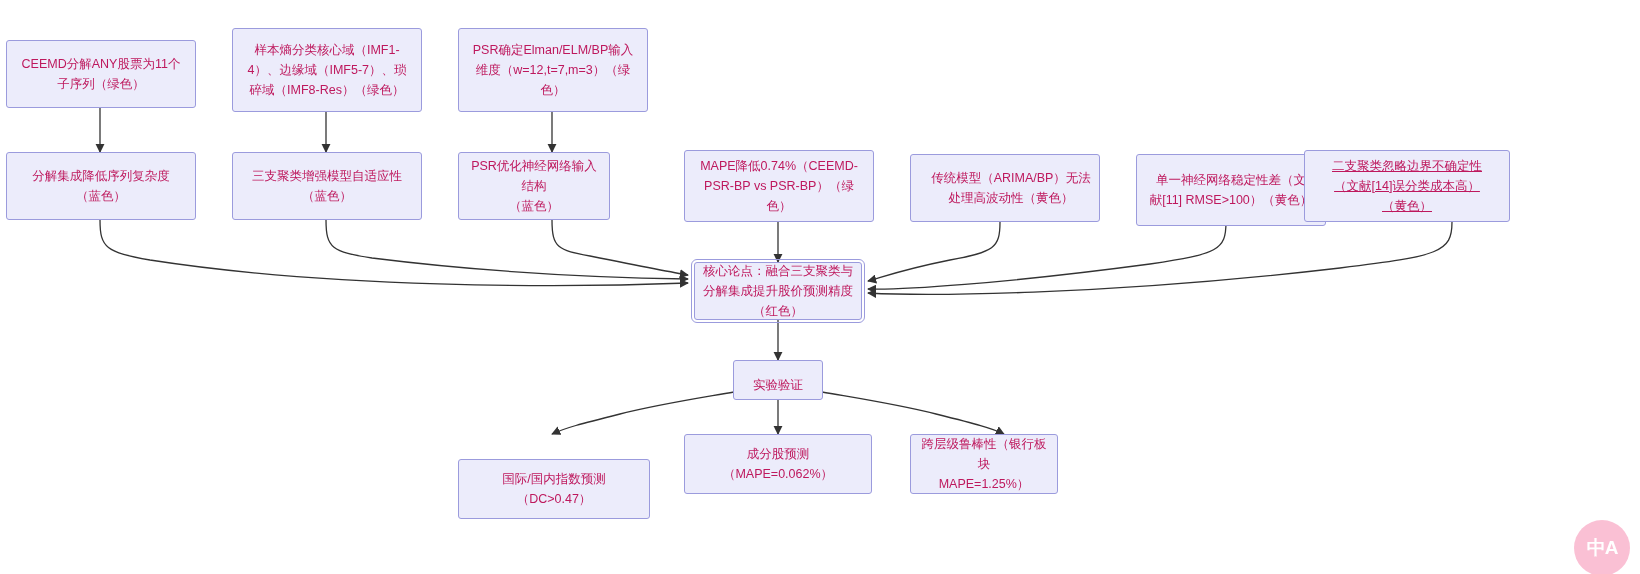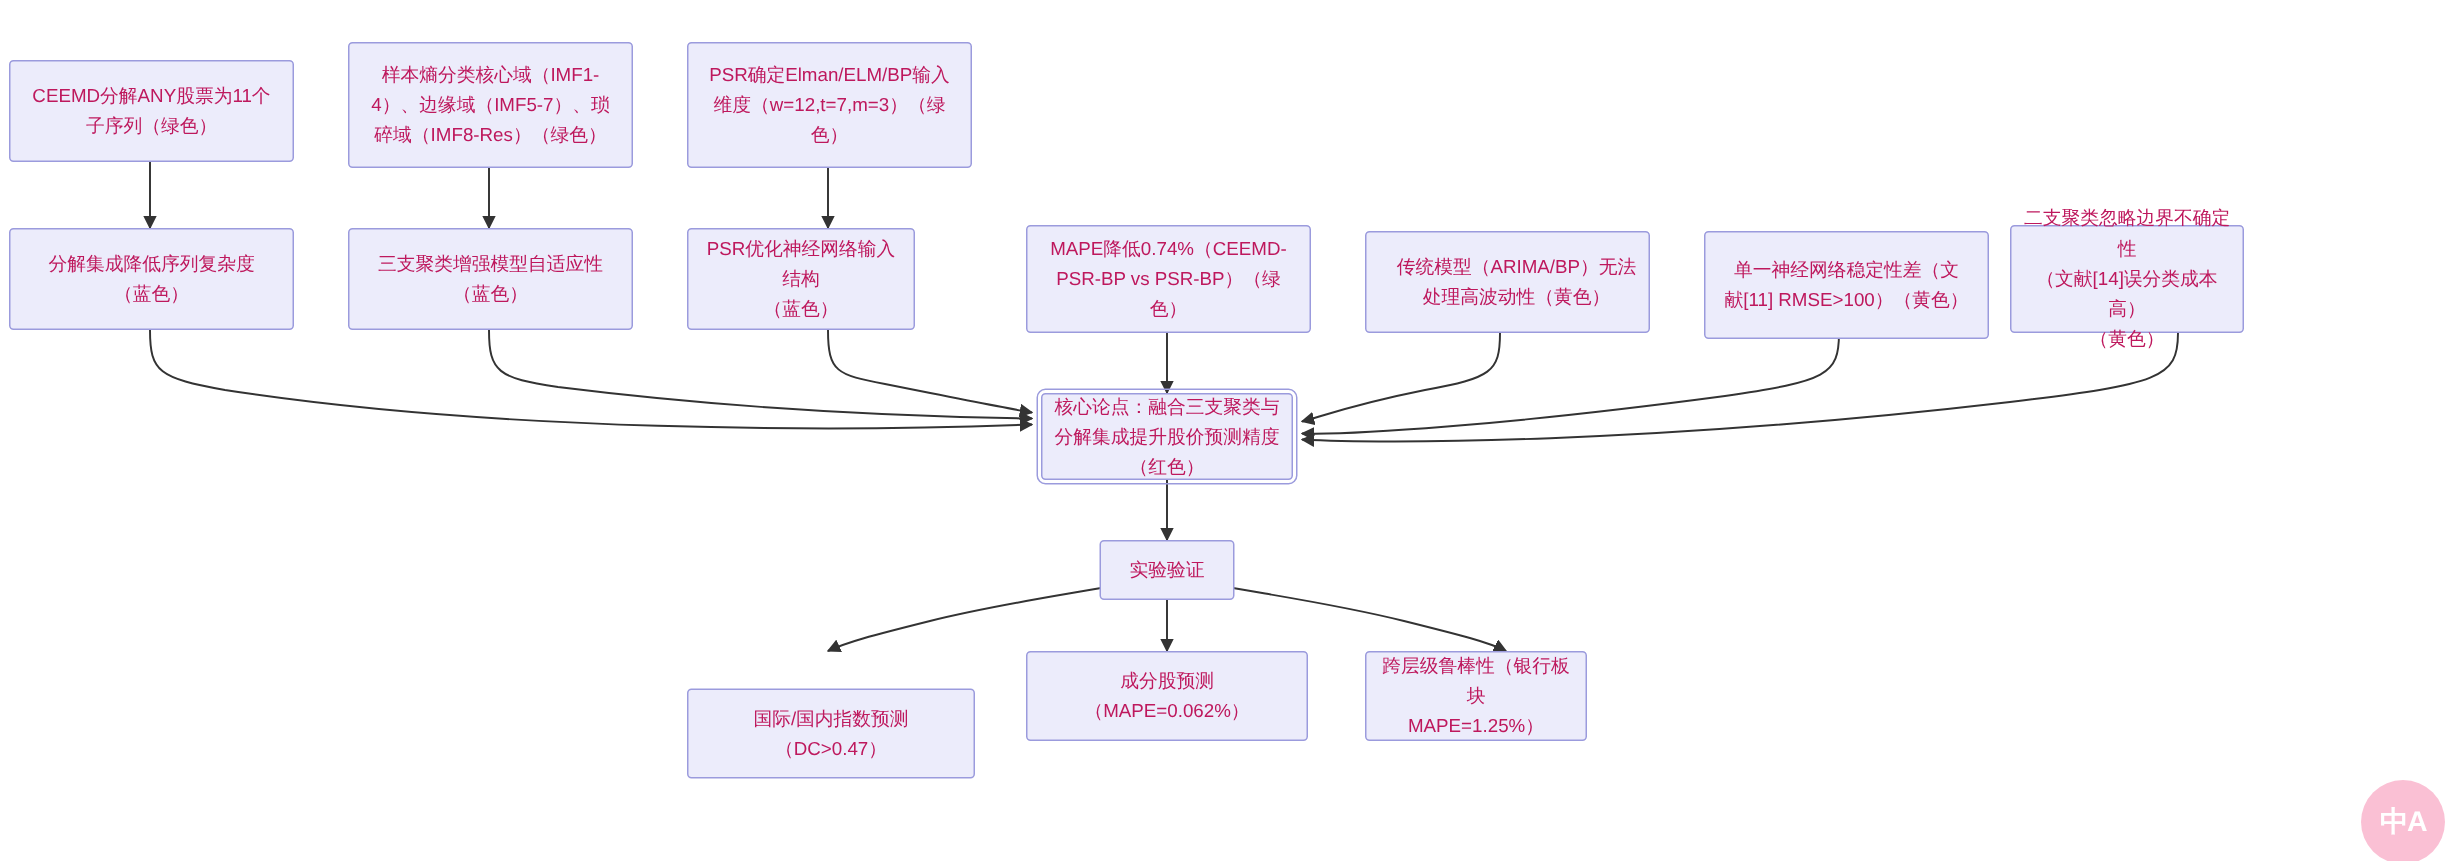--- a/index.html
+++ b/index.html
@@ -124,33 +124,33 @@
   <div class="node" style="left:910px;top:154px;width:190px;height:68px;padding-left:20px;">
     <span class="txt">传统模型（ARIMA/BP）无法
 处理高波动性（黄色）</span>
   </div>
 
   <div class="node" style="left:1136px;top:154px;width:190px;height:72px;text-align:center;">
     <span class="txt">单一神经网络稳定性差（文
 献[11] RMSE&gt;100）（黄色）</span>
   </div>
 
-  <div class="node" style="left:1340px;top:150px;width:156px;height:72px;">
+  <div class="node" style="left:1304px;top:150px;width:206px;height:72px;text-decoration:underline;">
     <span class="txt">二支聚类忽略边界不确定性
 （文献[14]误分类成本高）
 （黄色）</span>
   </div>
 
   <div class="node core" style="left:694px;top:262px;width:168px;height:58px;">
     <span class="txt">核心论点：融合三支聚类与
 分解集成提升股价预测精度
 （红色）</span>
   </div>
 
-  <div class="node" style="left:733px;top:360px;width:90px;height:40px;">
+  <div class="node" style="left:733px;top:360px;width:90px;height:40px;align-items:flex-end;">
     <span class="txt">实验验证</span>
   </div>
 
   <div class="node" style="left:458px;top:459px;width:192px;height:60px;">
     <span class="txt">国际/国内指数预测
 （DC&gt;0.47）</span>
   </div>
 
   <div class="node" style="left:684px;top:434px;width:188px;height:60px;">
     <span class="txt">成分股预测

